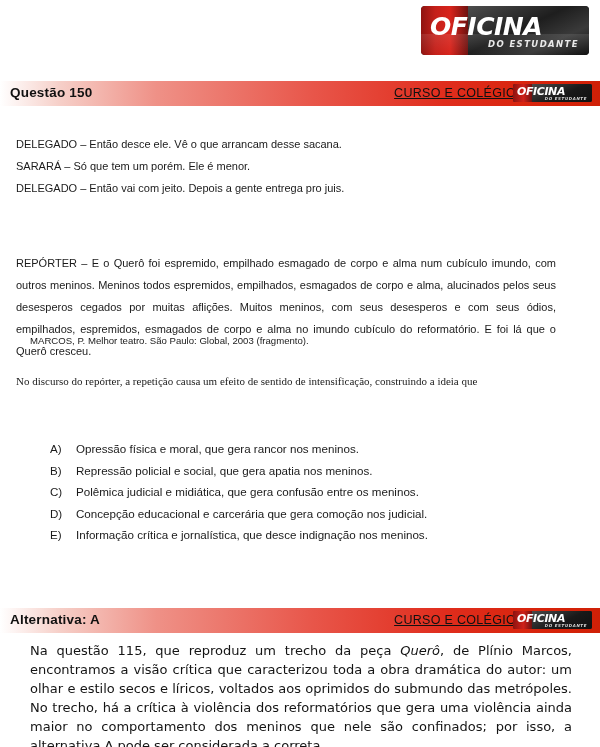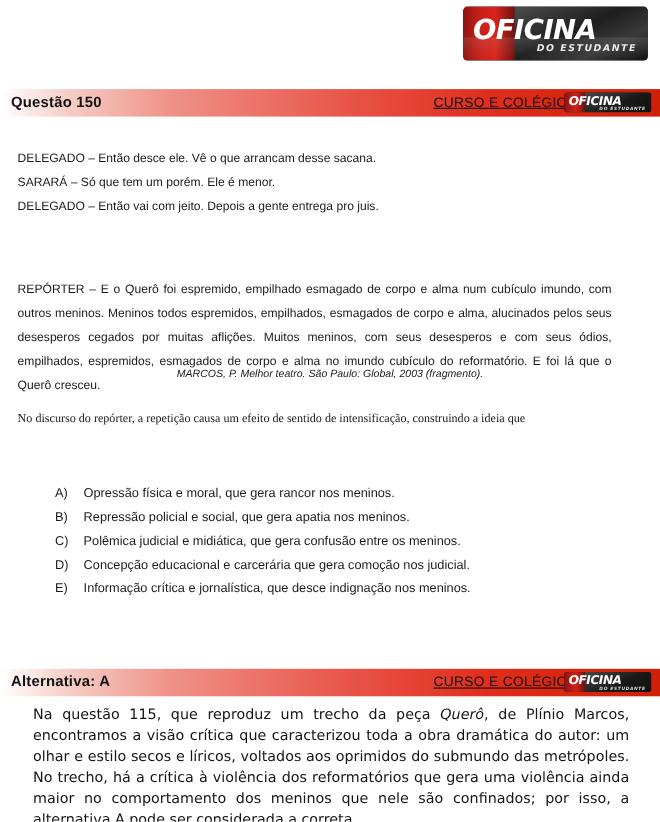--- a/index.html
+++ b/index.html
@@ -179,25 +179,24 @@
   #excerpt {
     top: 221px;
     text-align: justify;
     margin-top: 31px;
   }
   #attribution {
     position: absolute;
     left: 30px;
     width: 540px;
     top: 334px;
-    text-align: center;
+    text-align: left;
     font-size: 9.6px;
     line-height: 14px;
     color: #1a1a1a;
-    font-style: italic;
   }
   #stem {
     top: 370px;
     text-align: justify;
     font-family: Liberation Serif, serif;
   }
 
   #alternatives {
     position: absolute;
     left: 50px;

